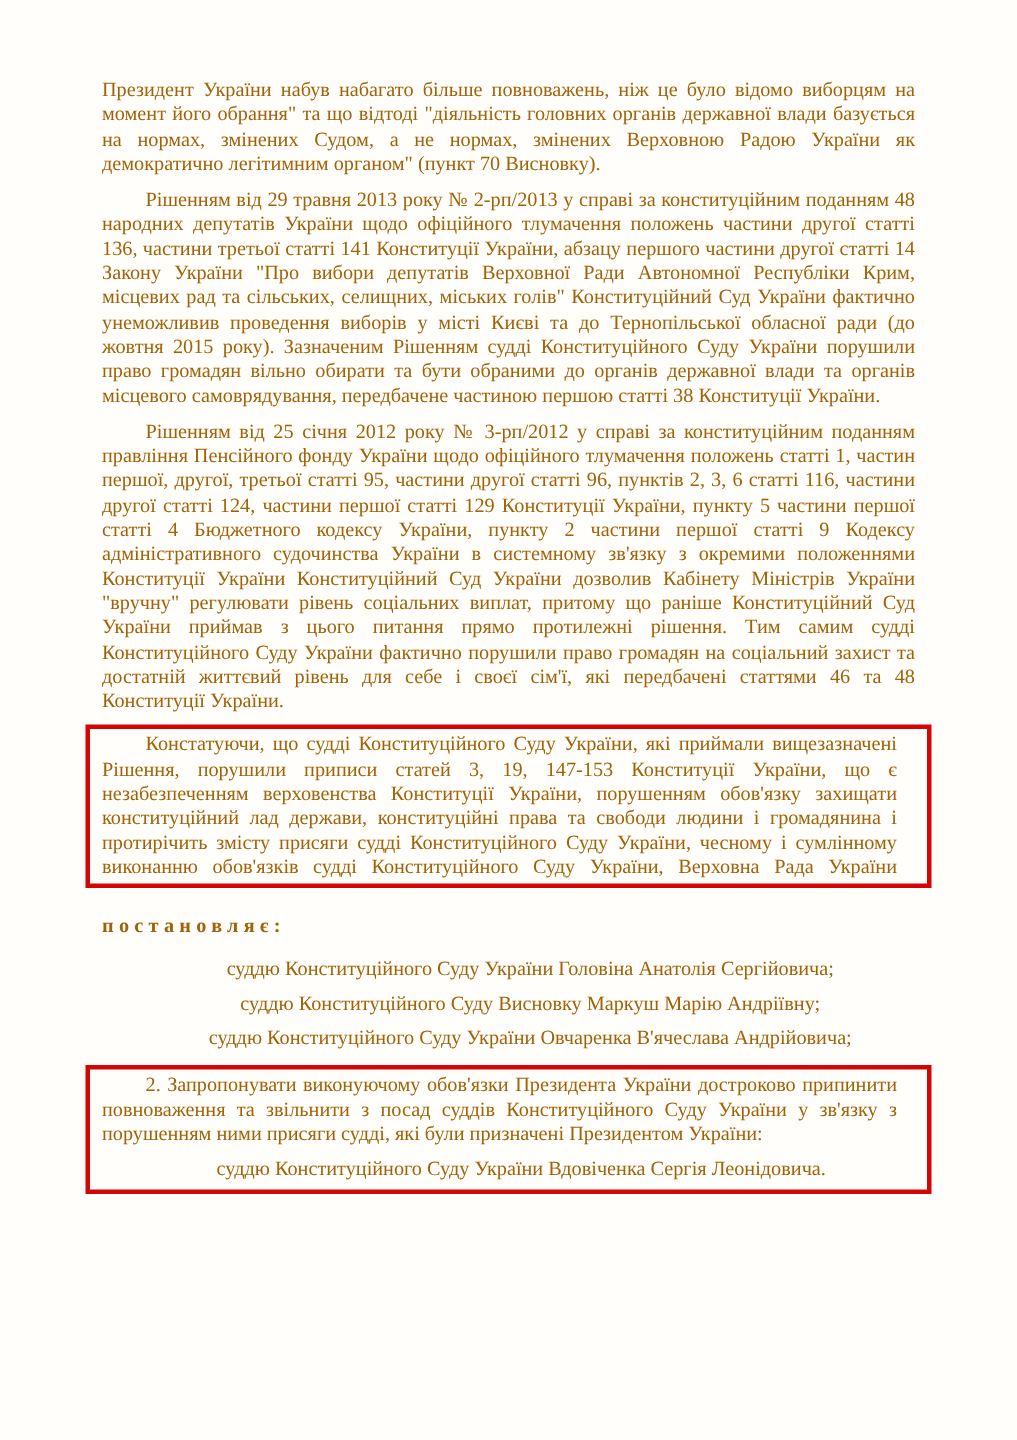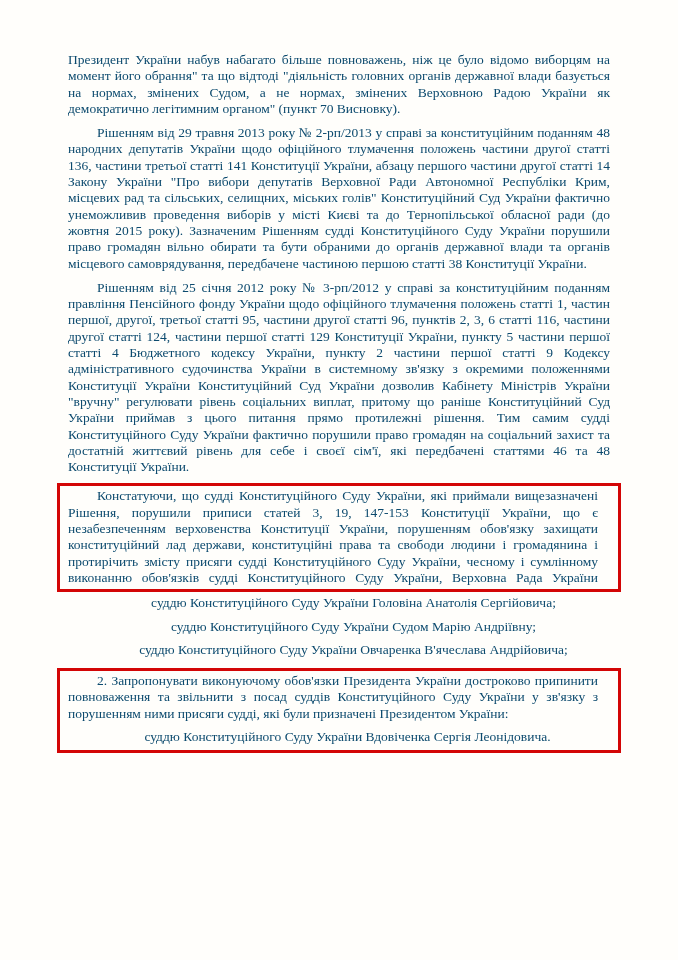--- a/index.html
+++ b/index.html
@@ -10,35 +10,35 @@
   .page {
     position: relative;
     box-sizing: border-box;
     width: 678px;
     height: 960px;
     padding: 52px 68px 0 68px;
     background: #fffefb;
     font-family: "Liberation Serif", "DejaVu Serif", serif;
     font-size: 13.5px;
     line-height: 16.3px;
-    color: #0c4a6e;
+    color: #a16207;
     text-align: justify;
     overflow: hidden;
   }
   p { margin: 0; }
   .para {
     text-indent: 29px;
     margin-bottom: 8px;
   }
   .para.first {
     text-indent: 0;
   }
   .redbox {
     border: 3px solid #d30505;
-    margin: 0 -11px 3px -11px;
+    margin: 0 -11px 17px -11px;
     padding: 2px 20px 3px 8px;
     background: transparent;
   }
   .redbox .para {
     margin-bottom: 0;
   }
   .stretch-last {
     text-align-last: justify;
   }
   .resolve {
@@ -70,24 +70,25 @@
   <p class="para first">Президент України набув набагато більше повноважень, ніж це було відомо виборцям на момент його обрання" та що відтоді "діяльність головних органів державної влади базується на нормах, змінених Судом, а не нормах, змінених Верховною Радою України як демократично легітимним органом" (пункт 70 Висновку).</p>
 
   <p class="para">Рішенням від 29 травня 2013 року № 2-рп/2013 у справі за конституційним поданням 48 народних депутатів України щодо офіційного тлумачення положень частини другої статті 136, частини третьої статті 141 Конституції України, абзацу першого частини другої статті 14 Закону України "Про вибори депутатів Верховної Ради Автономної Республіки Крим, місцевих рад та сільських, селищних, міських голів" Конституційний Суд України фактично унеможливив проведення виборів у місті Києві та до Тернопільської обласної ради (до жовтня 2015 року). Зазначеним Рішенням судді Конституційного Суду України порушили право громадян вільно обирати та бути обраними до органів державної влади та органів місцевого самоврядування, передбачене частиною першою статті 38 Конституції України.</p>
 
   <p class="para">Рішенням від 25 січня 2012 року № 3-рп/2012 у справі за конституційним поданням правління Пенсійного фонду України щодо офіційного тлумачення положень статті 1, частин першої, другої, третьої статті 95, частини другої статті 96, пунктів 2, 3, 6 статті 116, частини другої статті 124, частини першої статті 129 Конституції України, пункту 5 частини першої статті 4 Бюджетного кодексу України, пункту 2 частини першої статті 9 Кодексу адміністративного судочинства України в системному зв'язку з окремими положеннями Конституції України Конституційний Суд України дозволив Кабінету Міністрів України "вручну" регулювати рівень соціальних виплат, притому що раніше Конституційний Суд України приймав з цього питання прямо протилежні рішення. Тим самим судді Конституційного Суду України фактично порушили право громадян на соціальний захист та достатній життєвий рівень для себе і своєї сім'ї, які передбачені статтями 46 та 48 Конституції України.</p>
 
   <div class="redbox">
     <p class="para stretch-last">Констатуючи, що судді Конституційного Суду України, які приймали вищезазначені Рішення, порушили приписи статей 3, 19, 147-153 Конституції України, що є незабезпеченням верховенства Конституції України, порушенням обов'язку захищати конституційний лад держави, конституційні права та свободи людини і громадянина і протирічить змісту присяги судді Конституційного Суду України, чесному і сумлінному виконанню обов'язків судді Конституційного Суду України, Верховна Рада України</p>
   </div>
 
+  <p class="resolve">постановляє:</p>
 
 
   <p class="judge">суддю Конституційного Суду України Головіна Анатолія Сергійовича;</p>
-  <p class="judge">суддю Конституційного Суду України Судом Марію Андріївну;</p>
+  <p class="judge">суддю Конституційного Суду Висновку Маркуш Марію Андріївну;</p>
   <p class="judge">суддю Конституційного Суду України Овчаренка В'ячеслава Андрійовича;</p>
 
   <div class="redbox box2">
     <p class="para">2. Запропонувати виконуючому обов'язки Президента України достроково припинити повноваження та звільнити з посад суддів Конституційного Суду України у зв'язку з порушенням ними присяги судді, які були призначені Президентом України:</p>
     <p class="judge">суддю Конституційного Суду України Вдовіченка Сергія Леонідовича.</p>
   </div>
 
 </div>
 
 </body></html>

